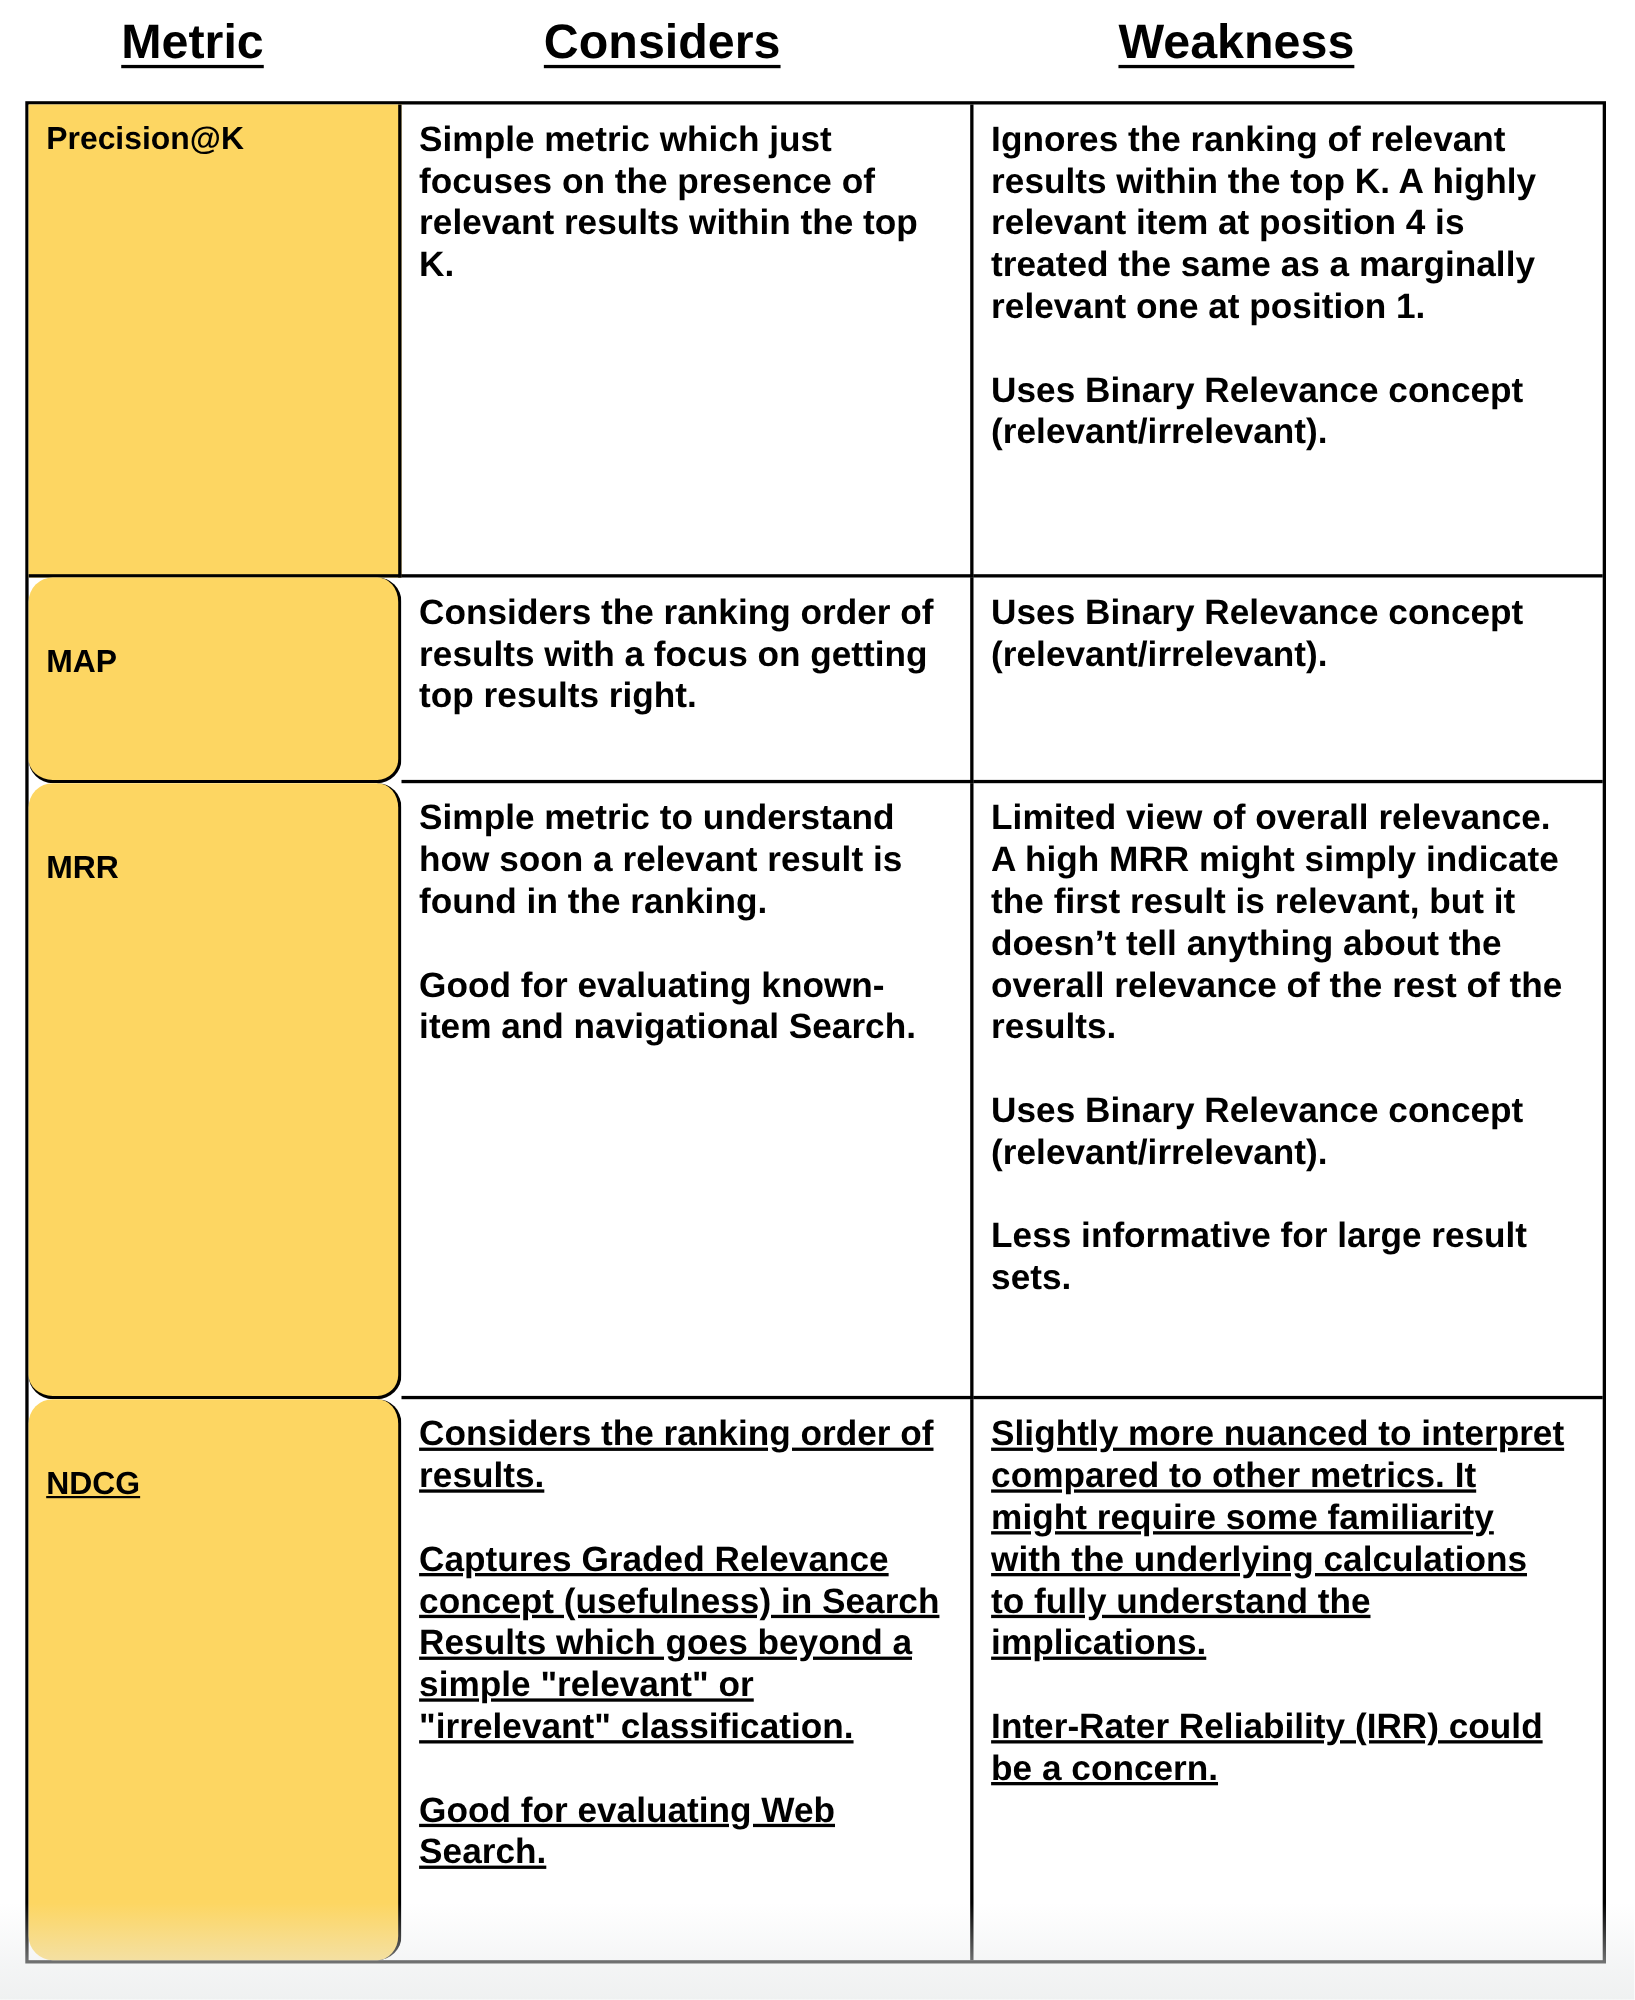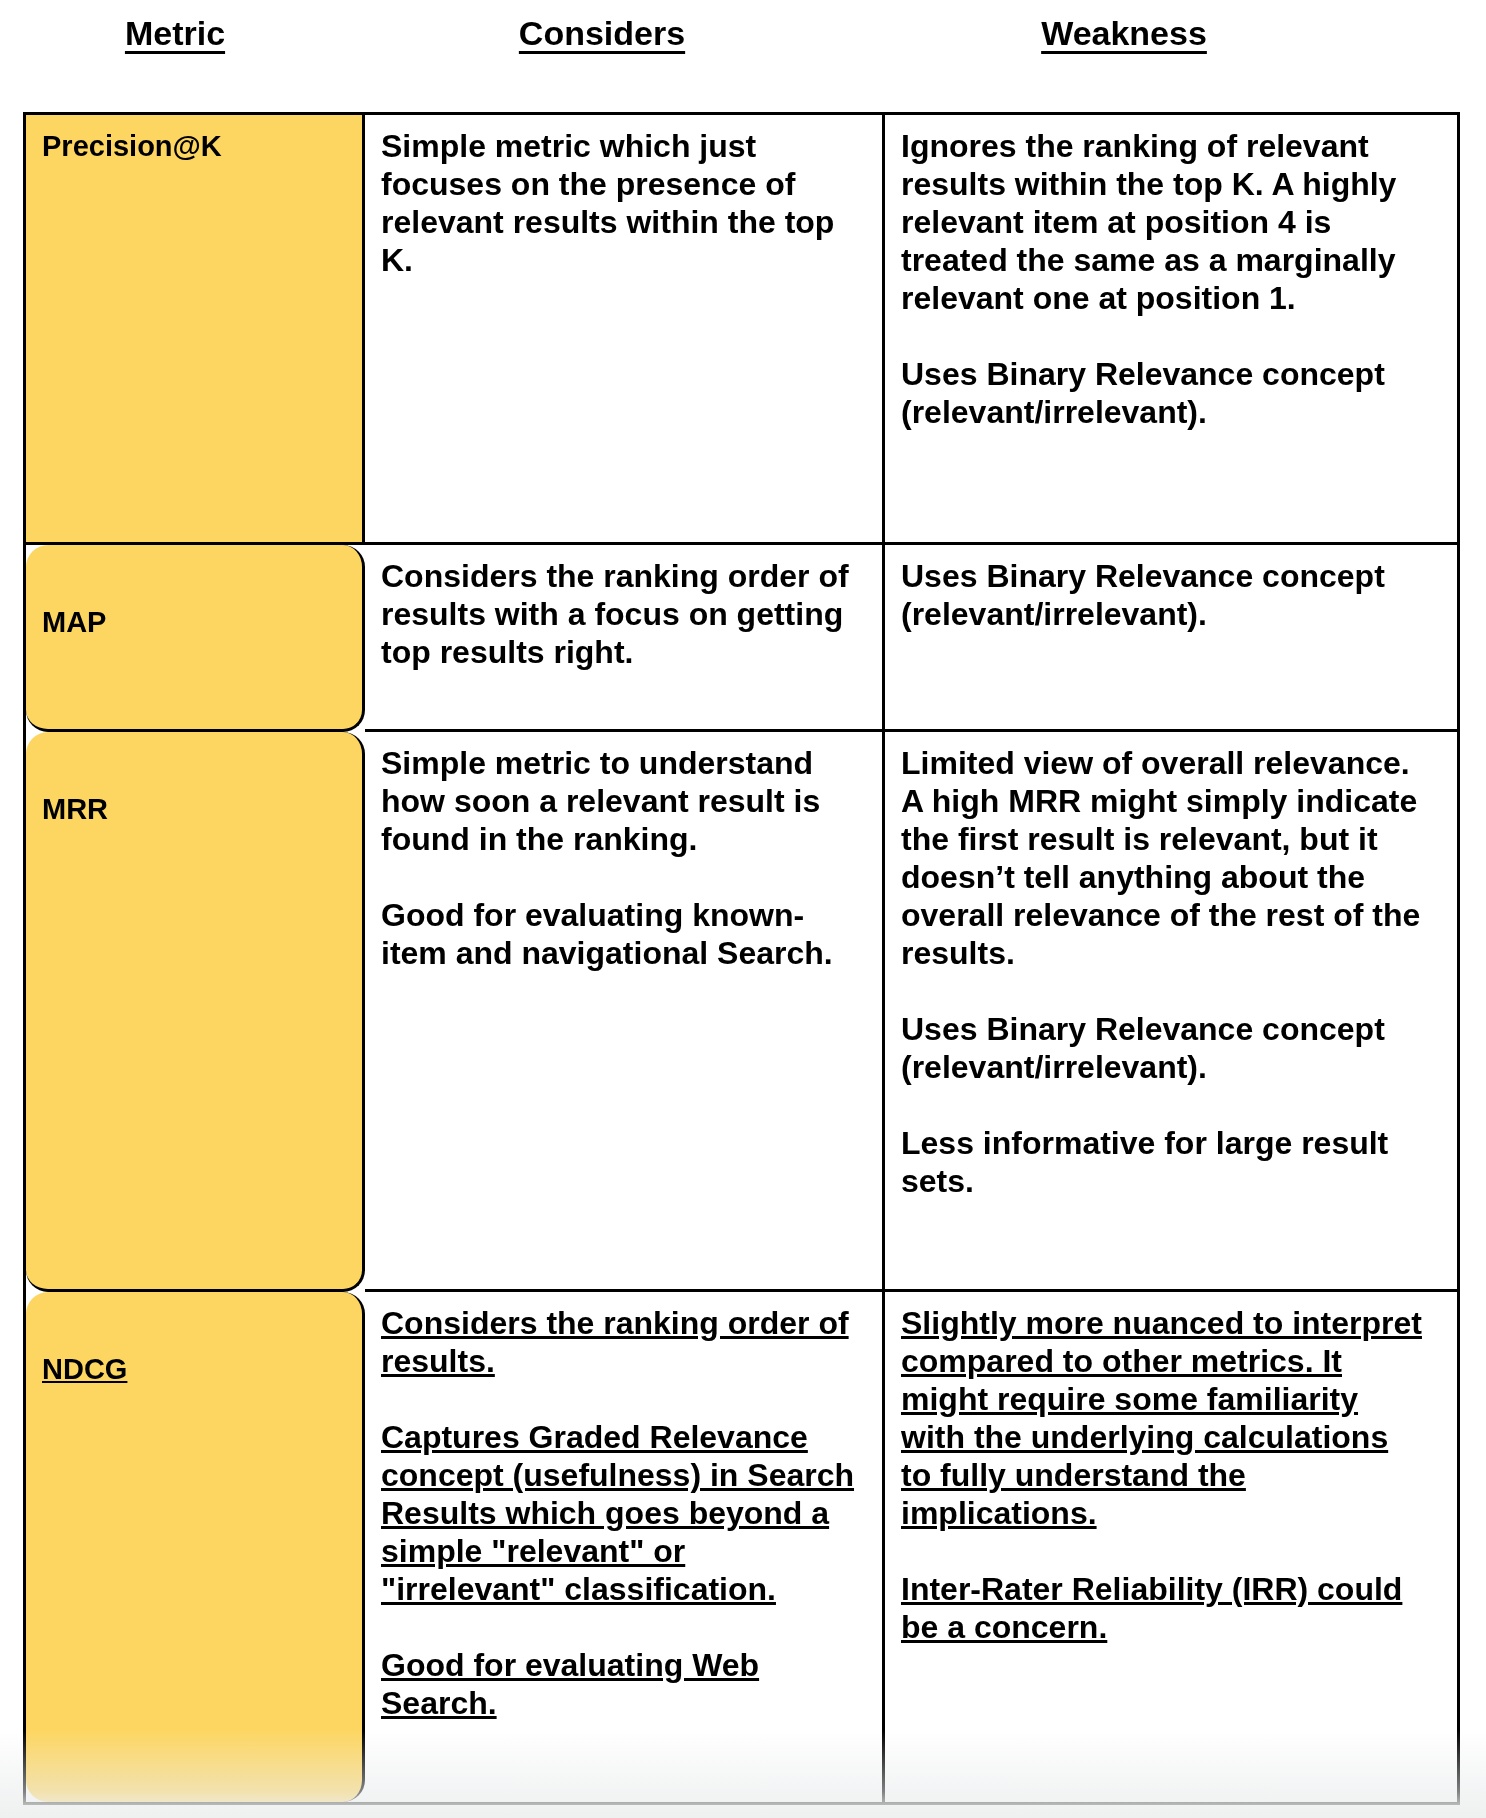--- a/index.html
+++ b/index.html
@@ -21,36 +21,36 @@
   .col-headers {
     position: absolute;
     top: 0; left: 0;
     width: 100%;
     height: 100px;
   }
   .col-head {
     position: absolute;
     top: 14px;
     transform: translateX(-50%);
-    font-size: 34px;
+    font-size: 44px;
     font-weight: 700;
     color: #000;
     text-decoration: underline;
     text-decoration-thickness: 3px;
     text-underline-offset: 6px;
     white-space: nowrap;
   }
   .col-head.h1 { left: 175px; }
   .col-head.h2 { left: 602px; }
   .col-head.h3 { left: 1076px; margin-left: 48px; }
 
   
   .table {
     position: absolute;
-    top: 112px;
+    top: 92px;
     left: 23px;
     width: 1437px;
     border: 3px solid #000;
     background: #ffffff;
   }
   .row {
     display: grid;
     grid-template-columns: 339px 520px 572px;
   }
   .cell {

